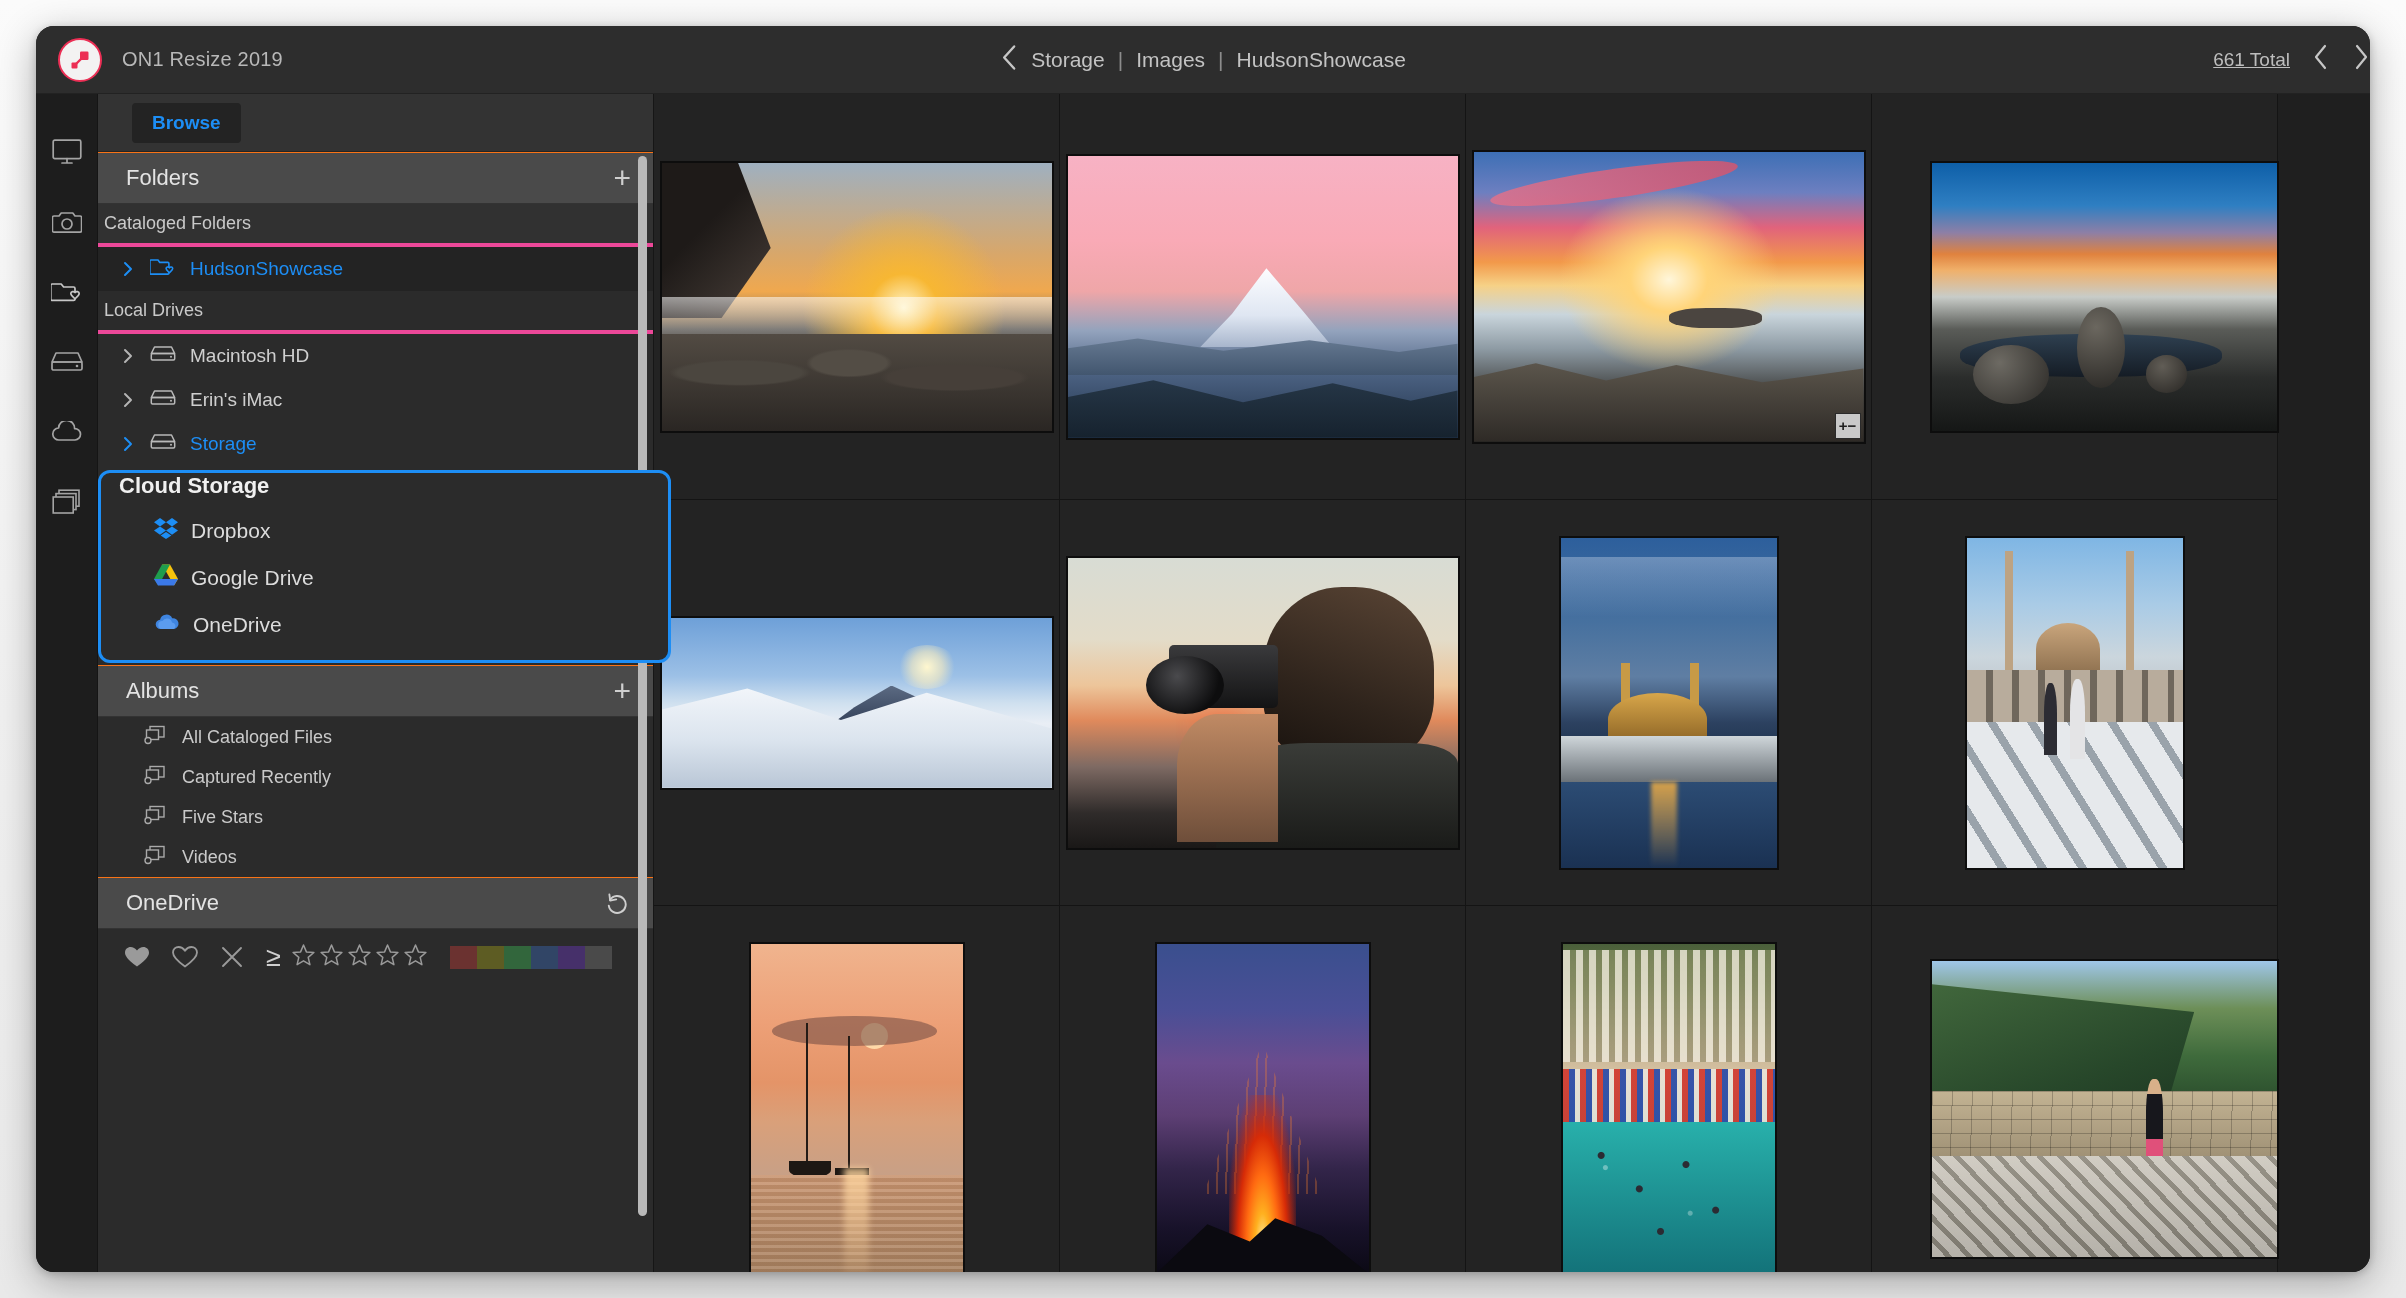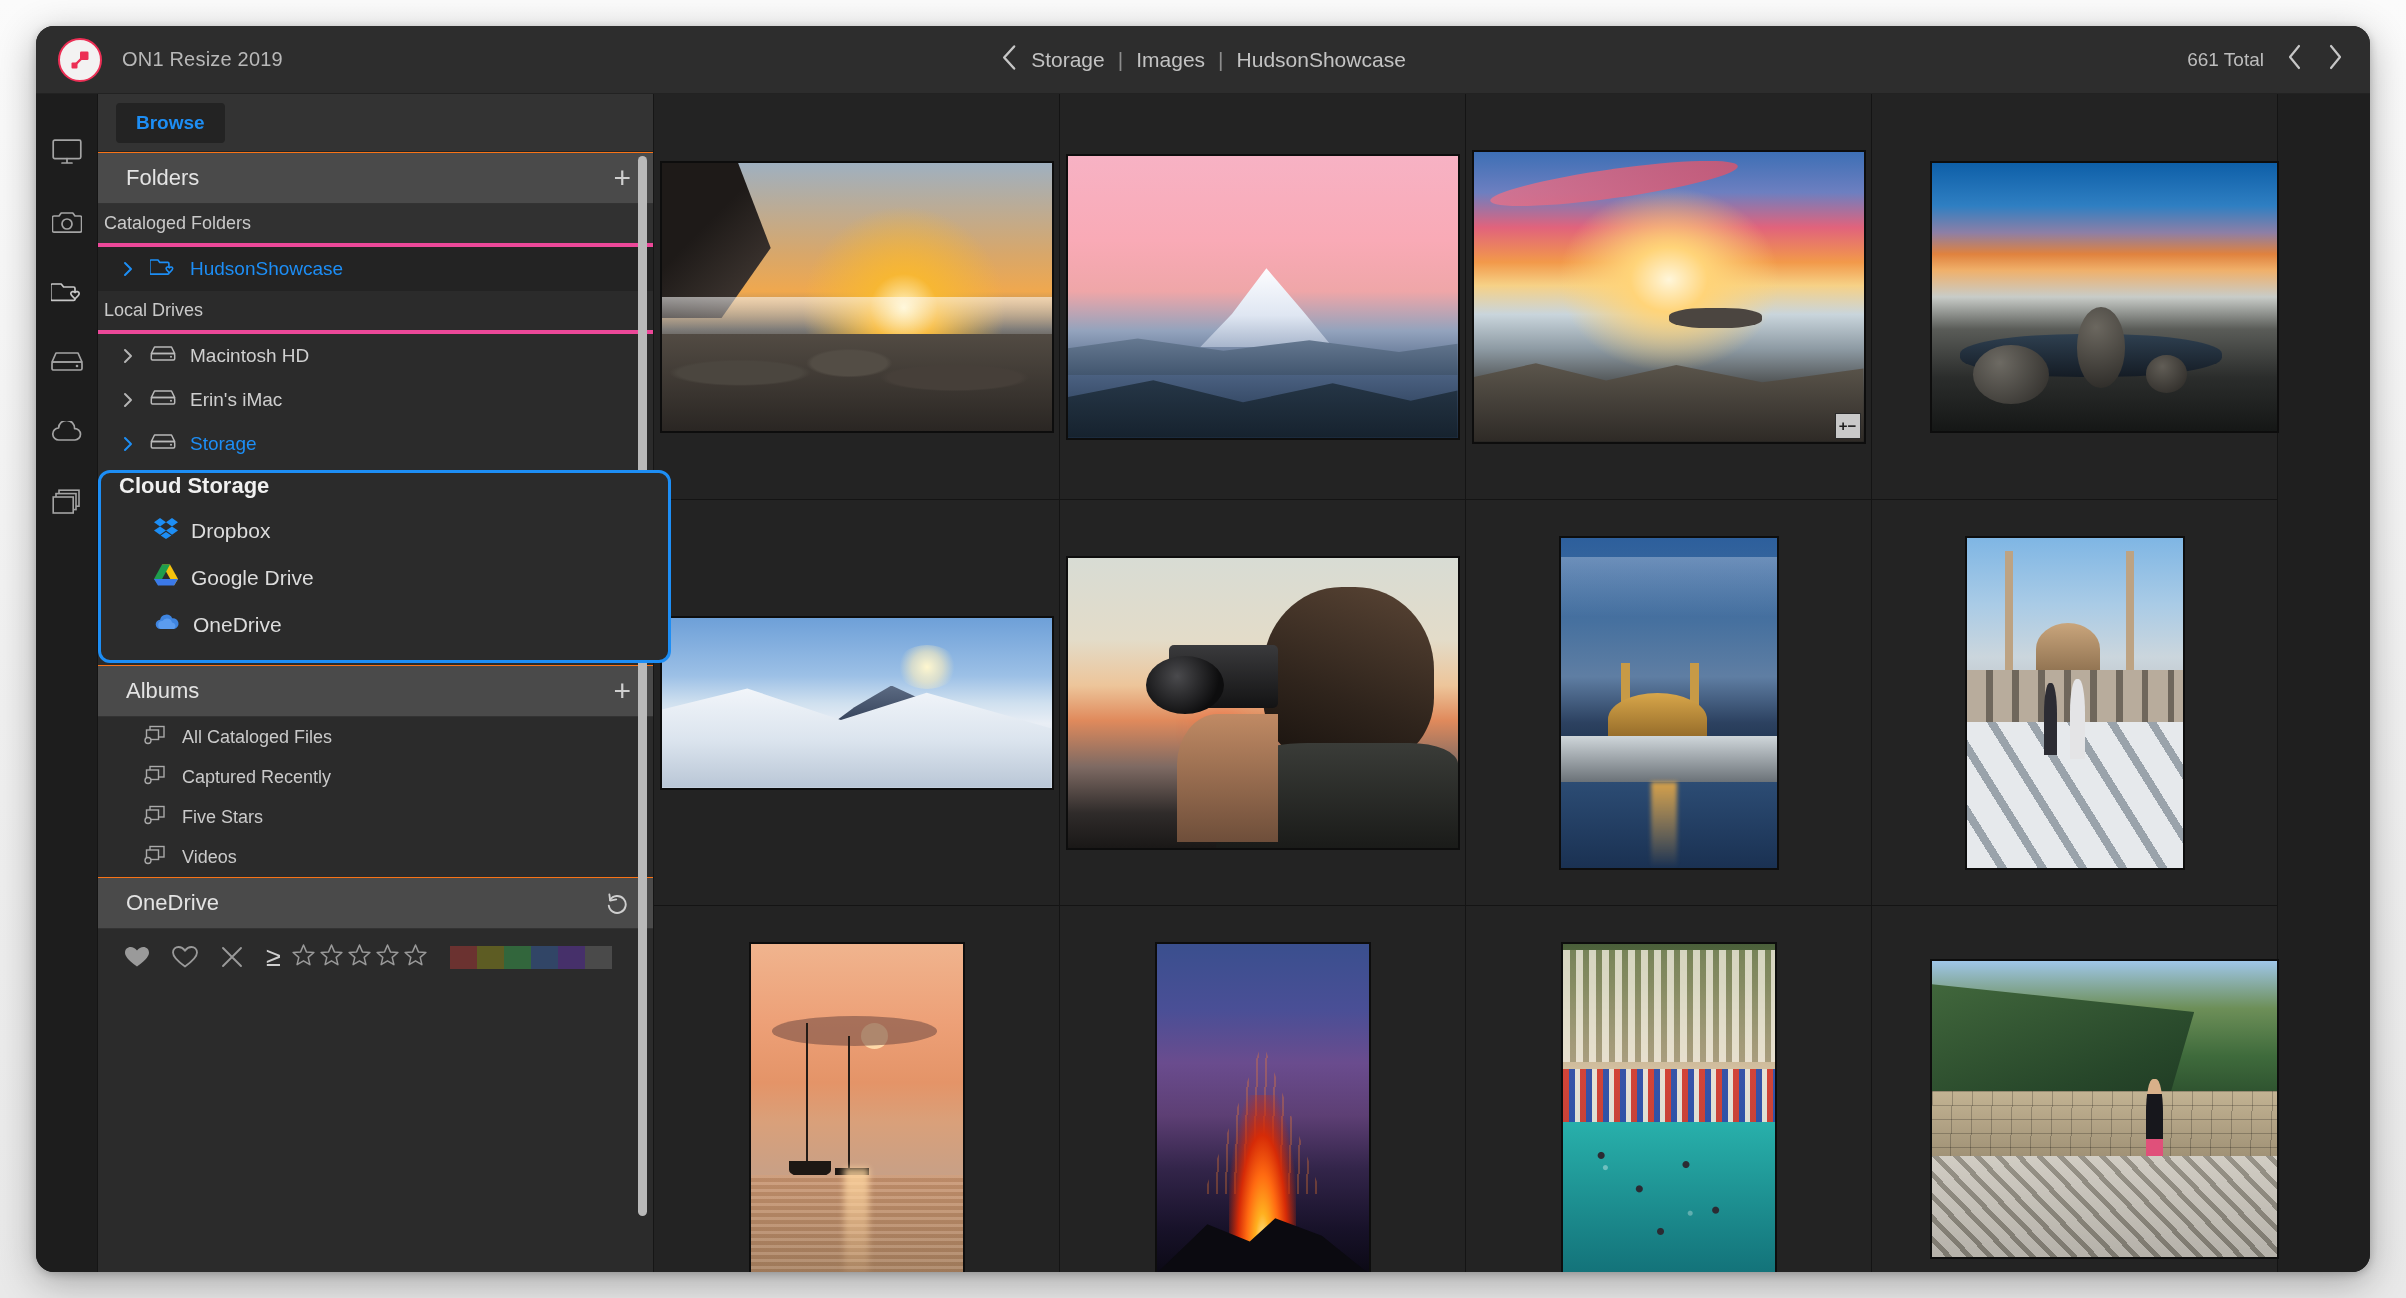--- a/index.html
+++ b/index.html
@@ -48,23 +48,23 @@
   #breadcrumb {
     position: absolute; left: 50%; top: 50%;
     transform: translate(-50%,-50%);
     display:flex; align-items:center; gap: 13px;
     color:#bdbdbd; font-size: 21px;
   }
   #breadcrumb .crumb { color:#c3c3c3; }
   #breadcrumb .sep { color:#8c8c8c; font-weight:300; }
 
   #counter {
-    margin-left:auto; padding-right: 26px;
+    margin-left:auto; 
     display:flex; align-items:center; gap:22px;
-    color:#bdbdbd; font-size: 19px;
+    color:#bdbdbd; font-size: 19px; text-decoration: underline;
   }
   .chev { cursor:pointer; display:block; }
 
   
   #body-row { flex:1; display:flex; min-height:0; position:relative; }
 
   
   #rail {
     width: 62px; min-width:62px;
     background: #1d1d1d;
@@ -80,21 +80,21 @@
     width: 556px; min-width:556px;
     background: #2b2b2b;
     display:flex; flex-direction:column;
     position: relative;
     border-right:1px solid #161616;
   }
   #tabbar {
     height: 58px; min-height:58px;
     background: #333333;
     display:flex; align-items:center;
-    padding-left: 18px;
+    padding-left: 34px;
     border-bottom:1px solid #242424;
   }
   #tab-browse {
     background:#232323; color:#1d8ef5;
     font-size: 19px; font-weight:bold;
     padding: 9px 20px; border-radius:4px; cursor:pointer;
   }
 
   .sec-header {
     height: 52px; background:#4a4a4a;

